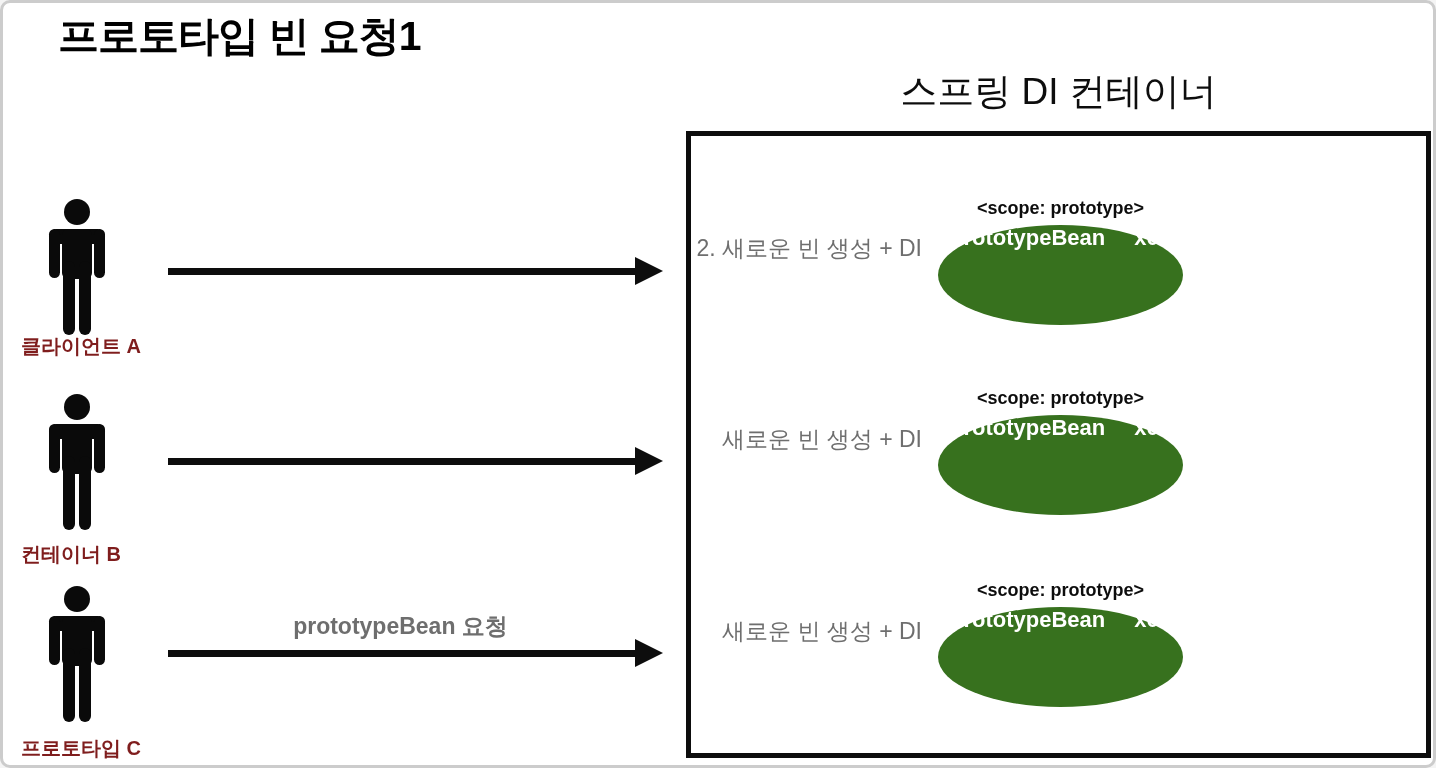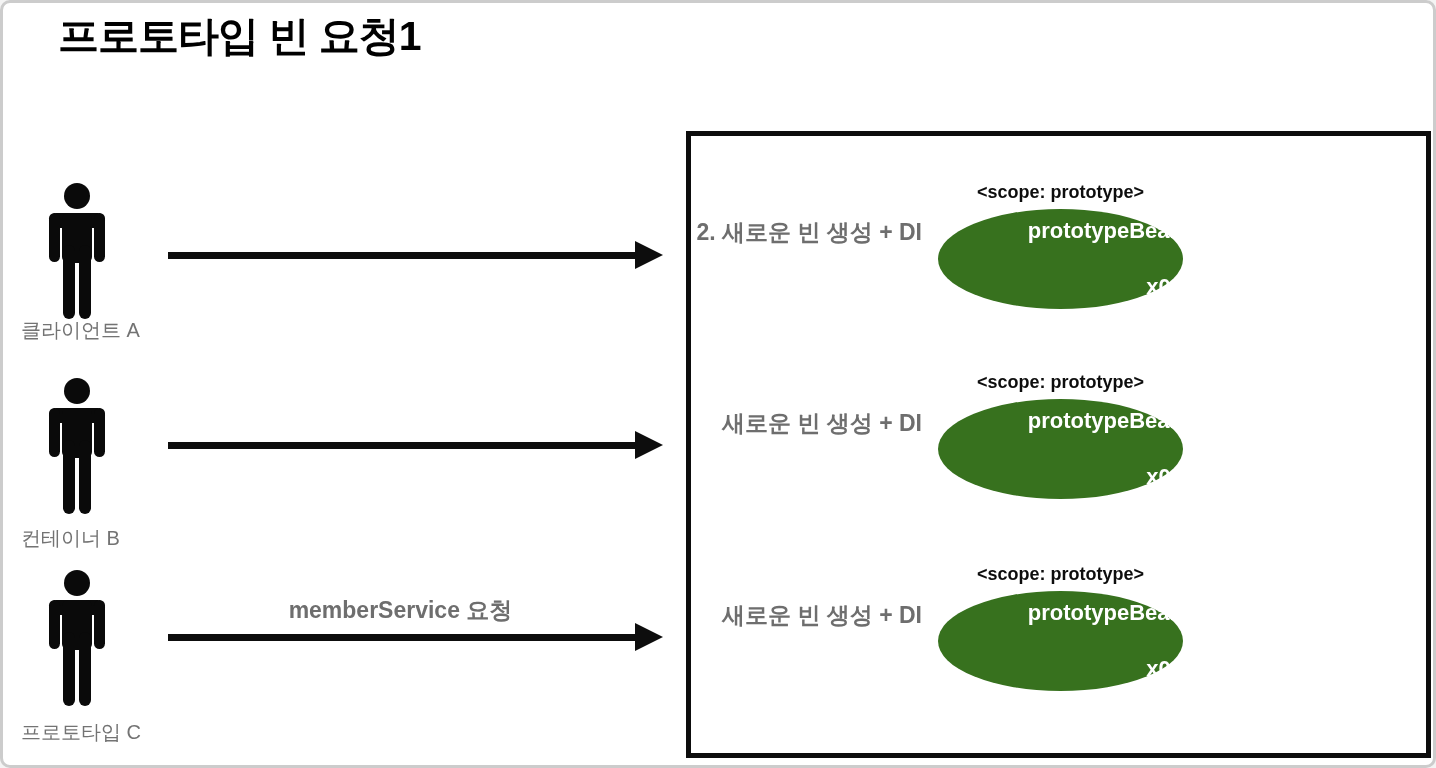--- a/index.html
+++ b/index.html
@@ -24,28 +24,28 @@
     left:683px; top:64px; width:745px;
     text-align:center; font-size:37px; font-weight:400; color:#0d0d0d;
     white-space:nowrap;
   }
   .di-box {
     left:683px; top:128px; width:745px; height:627px;
     border:5px solid #0d0d0d; background:#ffffff;
   }
 
   .row { position:absolute; inset:0; pointer-events:none; }
-  .row > * { position:absolute; pointer-events:auto; }
+  .row > * { position:absolute; pointer-events:auto;margin-top:16px; }
 
   .person { left:33px; top:var(--person-top); width:82px; height:136px; }
   .person svg { display:block; width:100%; height:100%; fill:#0a0a0a; }
 
   .client-label {
     left:18px; top:var(--clabel-top);
-    font-size:20px; font-weight:normal; color:#737373; white-space:nowrap;
+    font-size:20px; font-weight:bold; color:#7f1d1d; white-space:nowrap;
   }
 
   .arrow-label {
     left:150px; top:var(--alabel-top); width:495px;
     text-align:center; font-size:23px; font-weight:bold; color:#6e6e6e;
     white-space:nowrap;
   }
   .arrow-shaft {
     left:165px; top:calc(var(--arrow-y) - 4px);
     width:470px; height:7px; background:#0d0d0d;
@@ -53,49 +53,50 @@
   .arrow-head {
     left:632px; top:calc(var(--arrow-y) - 15px);
     width:0; height:0;
     border-top:14px solid transparent;
     border-bottom:14px solid transparent;
     border-left:28px solid #0d0d0d;
   }
 
   .gray-label {
     right:511px; top:var(--gray-top);
-    text-align:center; font-size:23px; font-weight:bold; color:#6e6e6e;
+    text-align:center; font-size:23px; font-weight:normal; color:#6e6e6e;
     white-space:nowrap;
   }
   .scope-label {
     left:910px; top:var(--scope-top); width:295px;
     text-align:center; font-size:18px; font-weight:bold; color:#0d0d0d;
     white-space:nowrap;
   }
   .bean-ellipse {
     left:935px; top:var(--ellipse-top); width:245px; height:100px;
     background:#37711E; border-radius:50%;
-    display:flex; flex-direction:column; align-items:flex-end; justify-content:center;
+    display:flex; flex-direction:row; align-items:flex-start; justify-content:center;
     color:#ffffff; font-weight:bold; font-size:22px; line-height:1.2;gap:29px;
   }
 
   .r1 { --person-top:180px; --clabel-top:314px; --alabel-top:211px; --arrow-y:253px;
         --gray-top:214px;  --scope-top:179px;  --ellipse-top:206px; }
   .r2 { --person-top:375px; --clabel-top:522px; --alabel-top:400px; --arrow-y:443px;
         --gray-top:405px;  --scope-top:369px;  --ellipse-top:396px; }
   .r3 { --person-top:567px; --clabel-top:716px; --alabel-top:592px; --arrow-y:635px;
         --gray-top:597px;  --scope-top:561px;  --ellipse-top:588px; }
 </style>
 </head>
 <body>
 
 <div class="canvas">
 
   <div class="abs page-title">프로토타입 빈 요청1</div>
 
+  <div class="abs di-title">스프링 DI 컨테이너</div>
   <div class="abs di-box"></div>
 
   <div class="row r1">
     <div class="person">
       <svg viewBox="0 0 72 136">
         <circle cx="36" cy="13" r="13"></circle>
         <rect x="8" y="30" width="56" height="15" rx="7.5"></rect>
         <rect x="8" y="30" width="11" height="49" rx="5.5"></rect>
         <rect x="53" y="30" width="11" height="49" rx="5.5"></rect>
         <rect x="21" y="30" width="30" height="50" rx="6"></rect>
@@ -143,21 +144,21 @@
         <circle cx="36" cy="13" r="13"></circle>
         <rect x="8" y="30" width="56" height="15" rx="7.5"></rect>
         <rect x="8" y="30" width="11" height="49" rx="5.5"></rect>
         <rect x="53" y="30" width="11" height="49" rx="5.5"></rect>
         <rect x="21" y="30" width="30" height="50" rx="6"></rect>
         <rect x="22" y="62" width="12" height="74" rx="6"></rect>
         <rect x="38" y="62" width="12" height="74" rx="6"></rect>
       </svg>
     </div>
     <div class="client-label">프로토타입 C</div>
-    <div class="arrow-label">memberService 요청</div>
+    <div class="arrow-label">prototypeBean 요청</div>
     <div class="arrow-shaft"></div>
     <div class="arrow-head"></div>
     <div class="gray-label">새로운 빈 생성 + DI</div>
     <div class="scope-label">&lt;scope: prototype&gt;</div>
     <div class="bean-ellipse">
       <span>prototypeBean</span>
       <span>x03</span>
     </div>
   </div>
 

